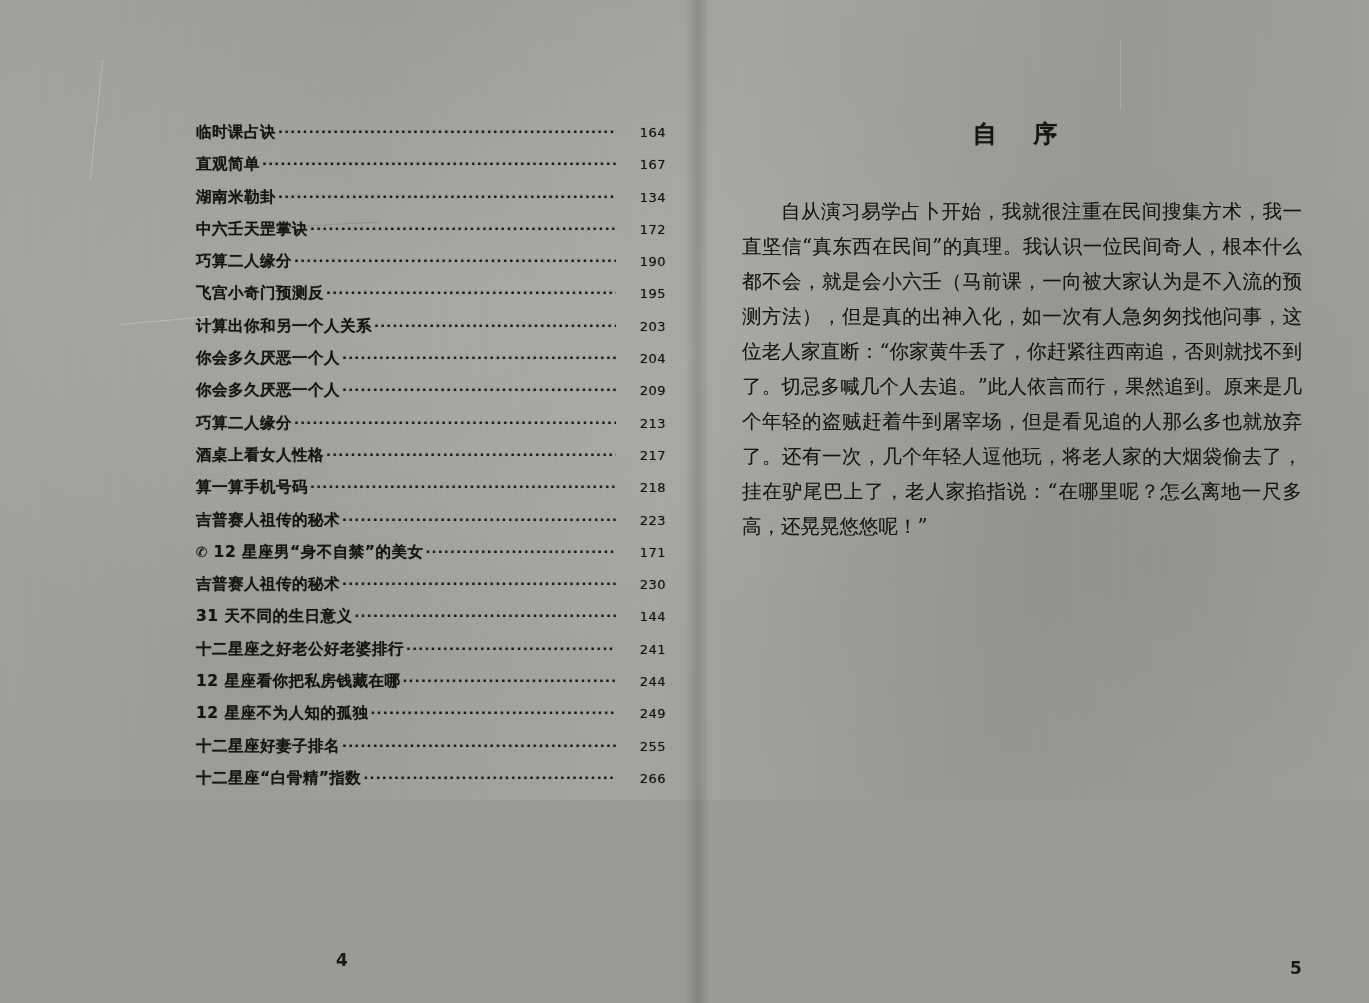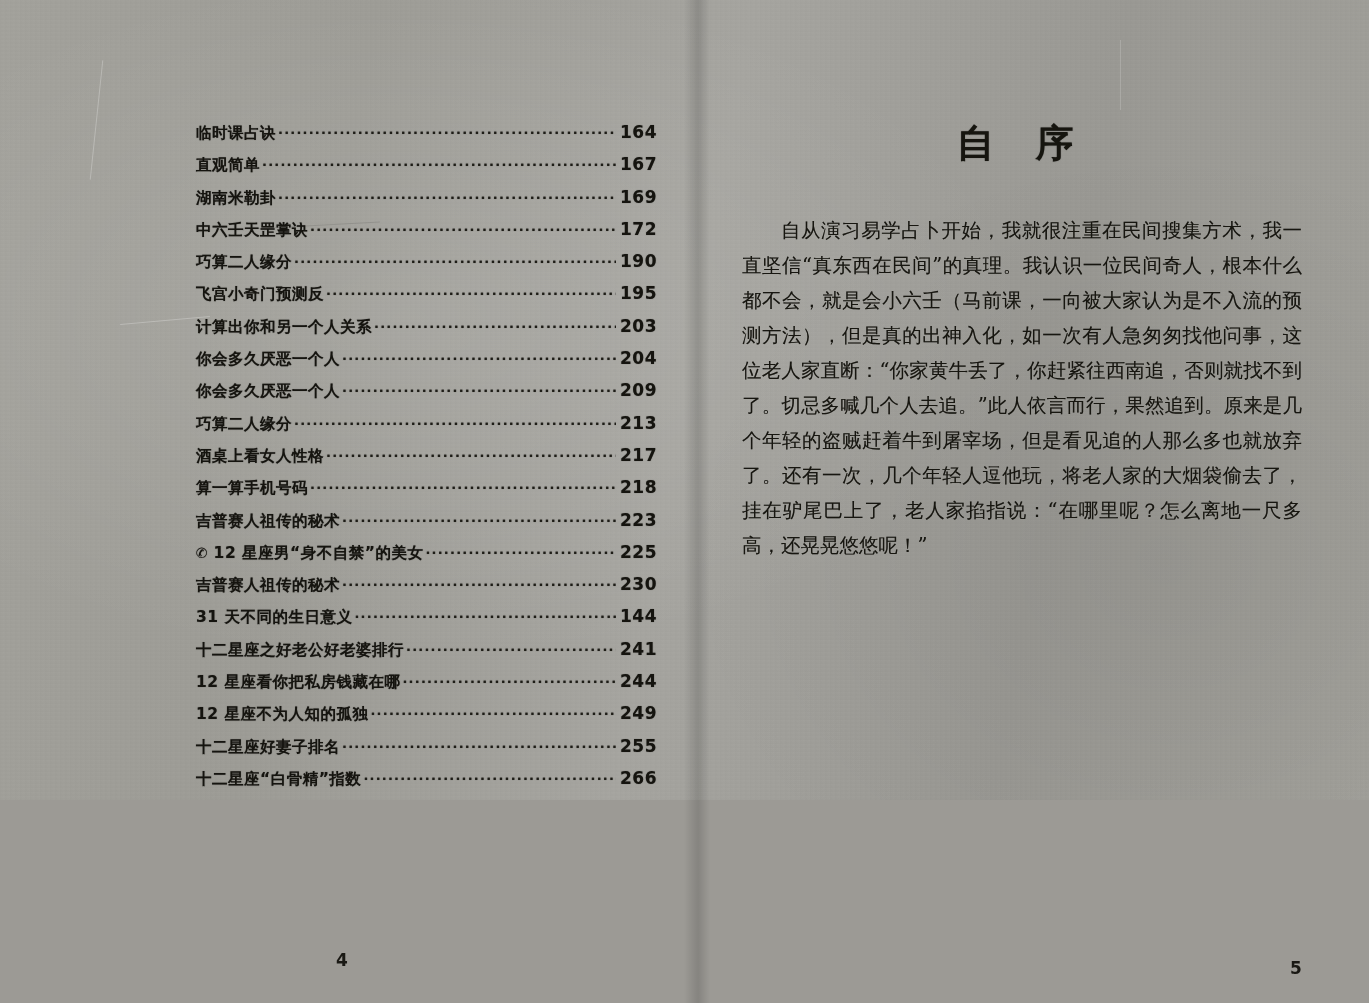--- a/index.html
+++ b/index.html
@@ -70,23 +70,23 @@
     overflow: hidden;
     white-space: nowrap;
     margin: 0 4px 0 2px;
     font-size: 13px;
     letter-spacing: 1.2px;
     color: #1d1c16;
     transform: translateY(-1px);
   }
   .toc-page {
     flex: 0 0 46px;
-    text-align: left;
-    font-size: 17px;
-    font-weight: 700;
+    text-align: right;
+    font-size: 13px;
+    font-weight: 400;
     letter-spacing: .5px;
   }
   .toc-row.marker .toc-title::before {
     content: "✆ ";
     font-size: 14px;
   }
   .folio-left {
     position: absolute;
     left: 0;
     top: 950px;
@@ -100,21 +100,21 @@
   
   .preface {
     position: absolute;
     left: 742px;
     top: 118px;
     width: 560px;
   }
   .preface h1 {
     margin: 0 0 44px 0;
     text-align: center;
-    font-size: 38px;
+    font-size: 24px;
     font-weight: 700;
     letter-spacing: 14px;
     color: #16150f;
     text-shadow: 0 0 1px rgba(0,0,0,0.5);
     font-family: "DejaVu Serif", serif;
   }
   .preface p {
     margin: 0 0 4px 0;
     text-indent: 2em;
     font-size: 19.5px;
@@ -162,21 +162,21 @@
         <span class="toc-page">164</span>
       </div>
       <div class="toc-row">
         <span class="toc-title">直观简单</span>
         <span class="toc-dots">····························································</span>
         <span class="toc-page">167</span>
       </div>
       <div class="toc-row">
         <span class="toc-title">湖南米勒卦</span>
         <span class="toc-dots">····························································</span>
-        <span class="toc-page">169</span>
+        <span class="toc-page">134</span>
       </div>
       <div class="toc-row">
         <span class="toc-title">中六壬天罡掌诀</span>
         <span class="toc-dots">····························································</span>
         <span class="toc-page">172</span>
       </div>
       <div class="toc-row">
         <span class="toc-title">巧算二人缘分</span>
         <span class="toc-dots">····························································</span>
         <span class="toc-page">190</span>
@@ -217,21 +217,21 @@
         <span class="toc-page">218</span>
       </div>
       <div class="toc-row">
         <span class="toc-title">吉普赛人祖传的秘术</span>
         <span class="toc-dots">····························································</span>
         <span class="toc-page">223</span>
       </div>
       <div class="toc-row marker">
         <span class="toc-title">12 星座男“身不自禁”的美女</span>
         <span class="toc-dots">····························································</span>
-        <span class="toc-page">225</span>
+        <span class="toc-page">171</span>
       </div>
       <div class="toc-row">
         <span class="toc-title">吉普赛人祖传的秘术</span>
         <span class="toc-dots">····························································</span>
         <span class="toc-page">230</span>
       </div>
       <div class="toc-row">
         <span class="toc-title">31 天不同的生日意义</span>
         <span class="toc-dots">····························································</span>
         <span class="toc-page">144</span>

